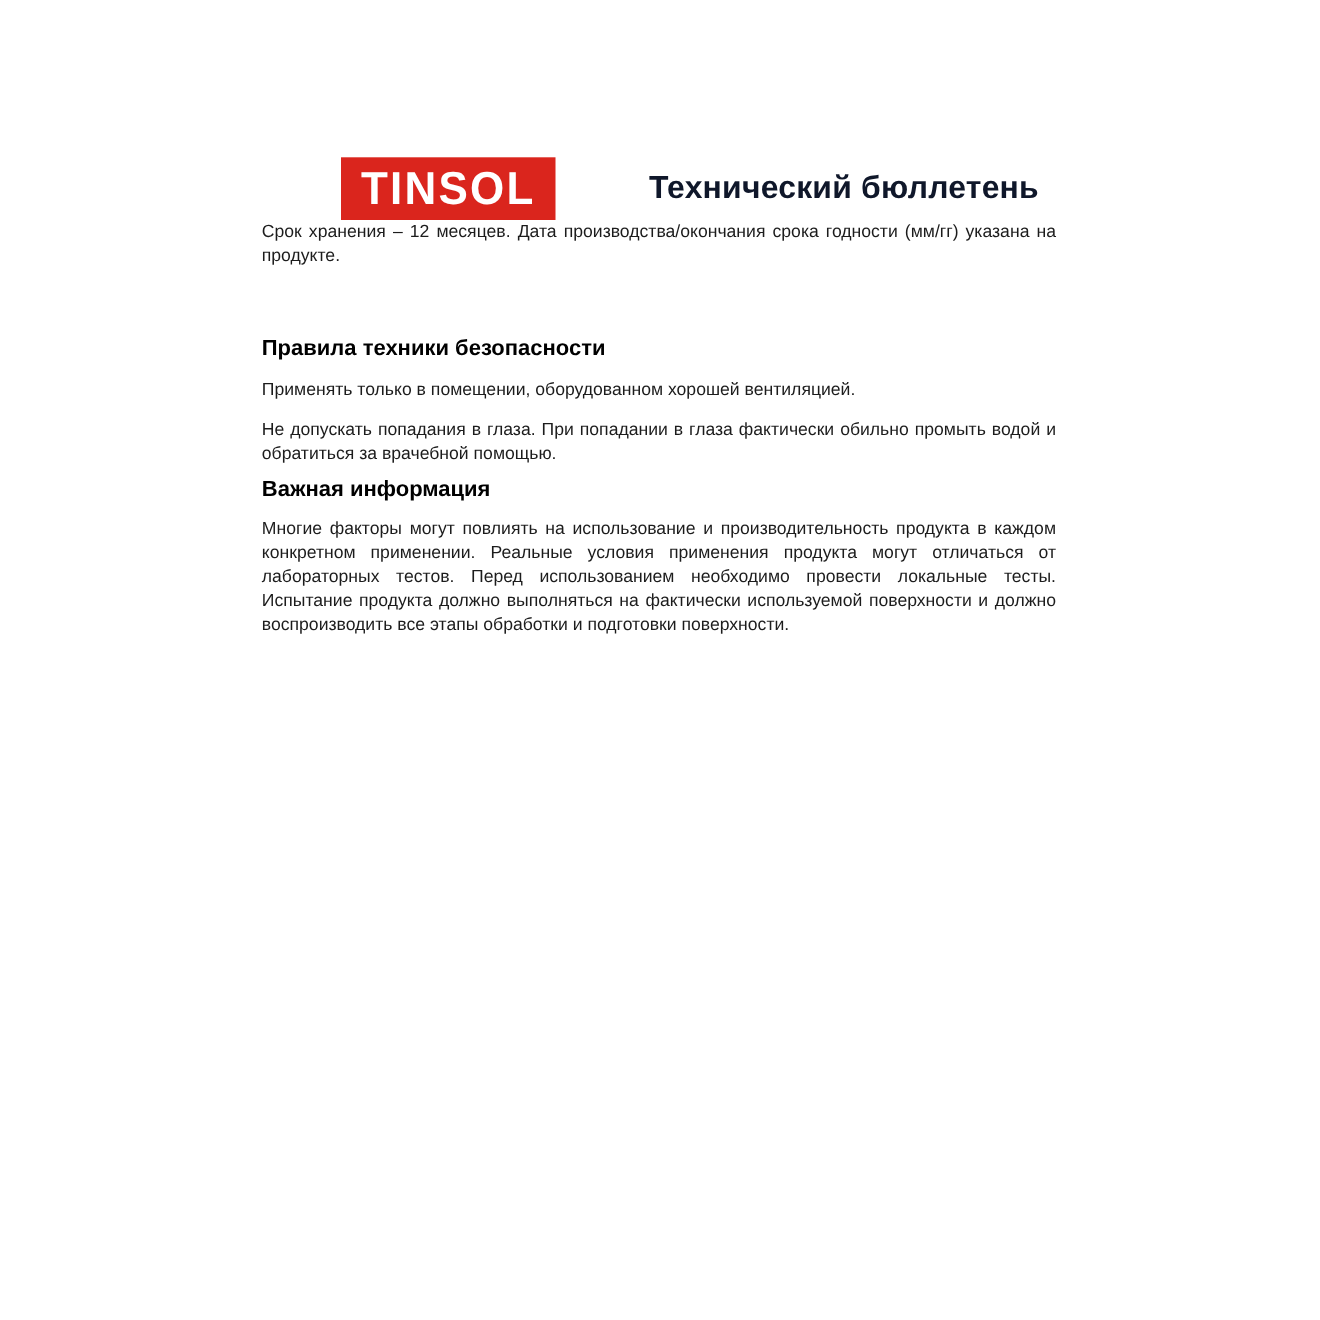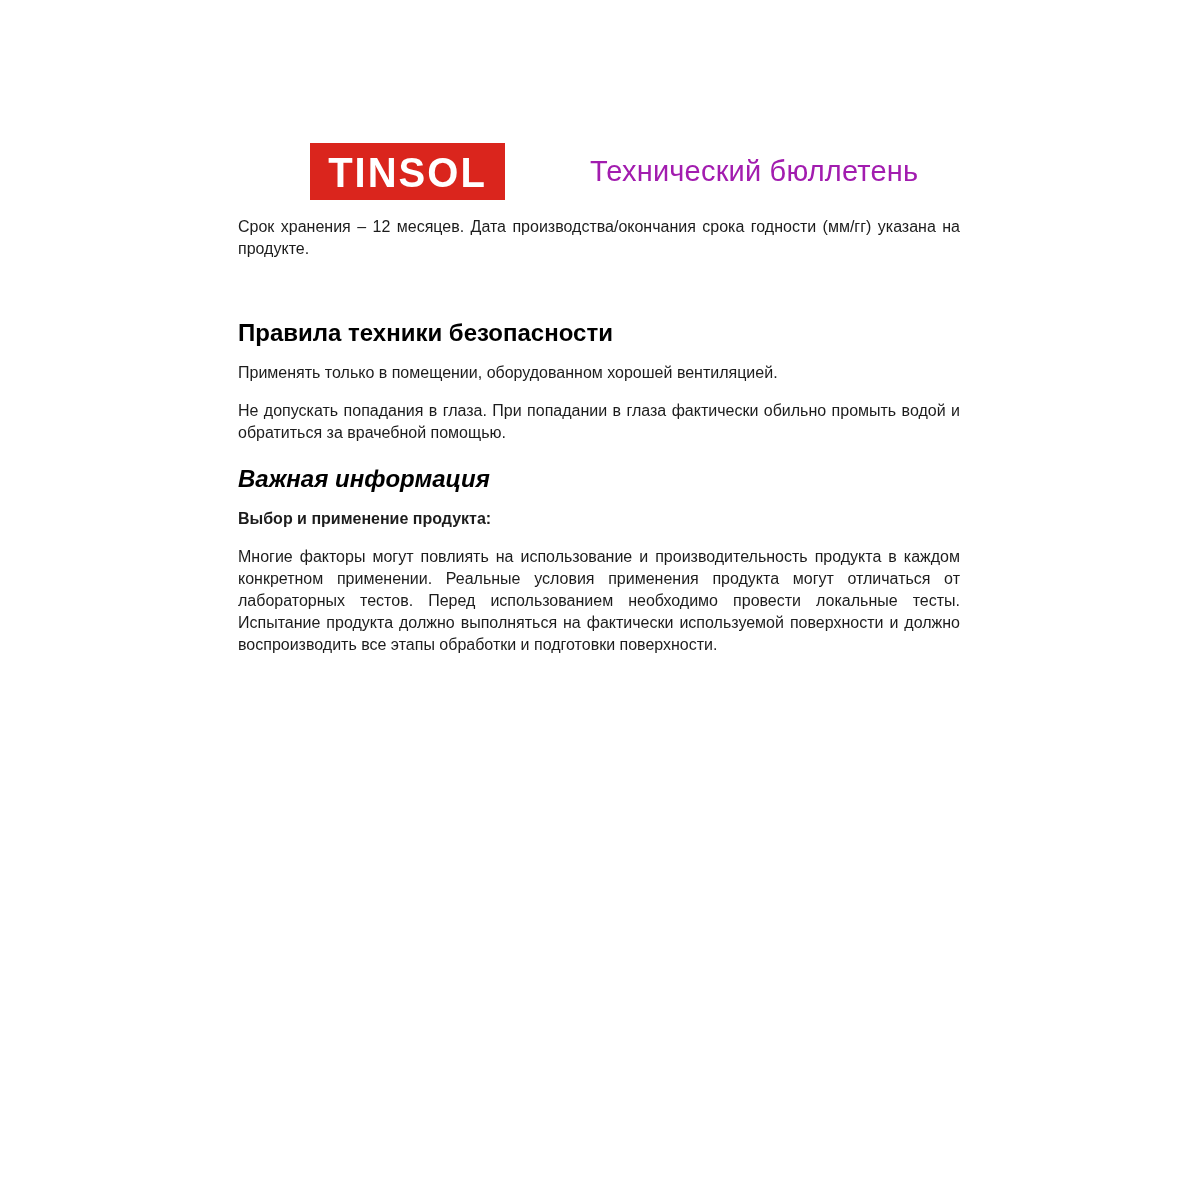--- a/index.html
+++ b/index.html
@@ -42,47 +42,46 @@
     color: #ffffff;
     font-weight: bold;
     font-size: 40px;
     letter-spacing: 2px;
     line-height: 1;
     transform: scaleY(1.05);
   }
   .doc-title {
     margin-left: 85px;
     font-size: 29px;
-    font-weight: normal;
-    color: #a21caf;
+    font-weight: bold;
+    color: #0f172a;
     white-space: nowrap;
     letter-spacing: 0.2px;
   }
   
   .para {
     font-size: 16px;
     line-height: 22px;
     text-align: justify;
-    margin-top: 16px;
   }
   .para.left { text-align: left; }
   .intro      { }
   .h-section {
-    font-size: 24px;
+    font-size: 20px;
     line-height: 26px;
     font-weight: bold;
     color: #000000;
     text-align: left;
   }
   .h-safety   { margin-top: 60px; }
   .p-prof     { margin-top: 18px; }
   .p-vent     { margin-top: 14px; }
   .p-eyes     { margin-top: 14px; }
   .p-swallow  { margin-top: 12px; }
-  .h-important{ margin-top: 22px; font-style: italic; }
+  .h-important{ margin-top: 8px; }
   .p-choice   { margin-top: 12px; }
   .sub-bold {
     font-weight: bold;
     text-align: left;
   }
 </style>
 </head>
 <body>
 
 <div class="page">
@@ -105,18 +104,17 @@
     </div>
 
     <div class="p-eyes">
       <div class="para">Не допускать попадания в глаза. При попадании в глаза фактически обильно промыть водой и обратиться за врачебной помощью.</div>
     </div>
 
 
     <div class="h-section h-important">Важная информация</div>
 
     <div class="p-choice">
-      <div class="para sub-bold">Выбор и применение продукта:</div>
       <div class="para">Многие факторы могут повлиять на использование и производительность продукта в каждом конкретном применении. Реальные условия применения продукта могут отличаться от лабораторных тестов. Перед использованием необходимо провести локальные тесты. Испытание продукта должно выполняться на фактически используемой поверхности и должно воспроизводить все этапы обработки и подготовки поверхности.</div>
     </div>
 
   </div>
 </div>
 
 </body></html>

